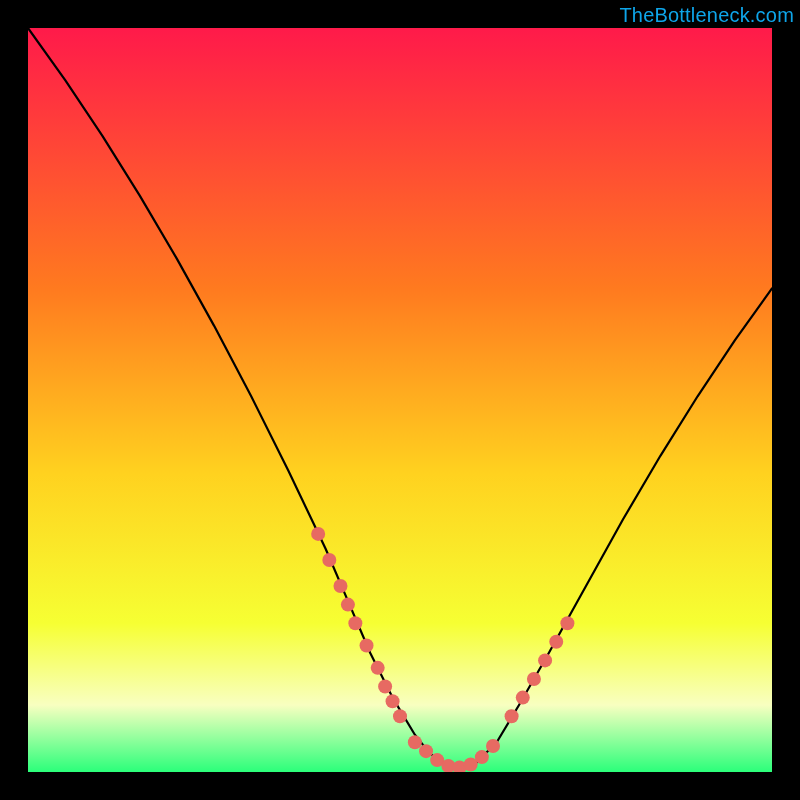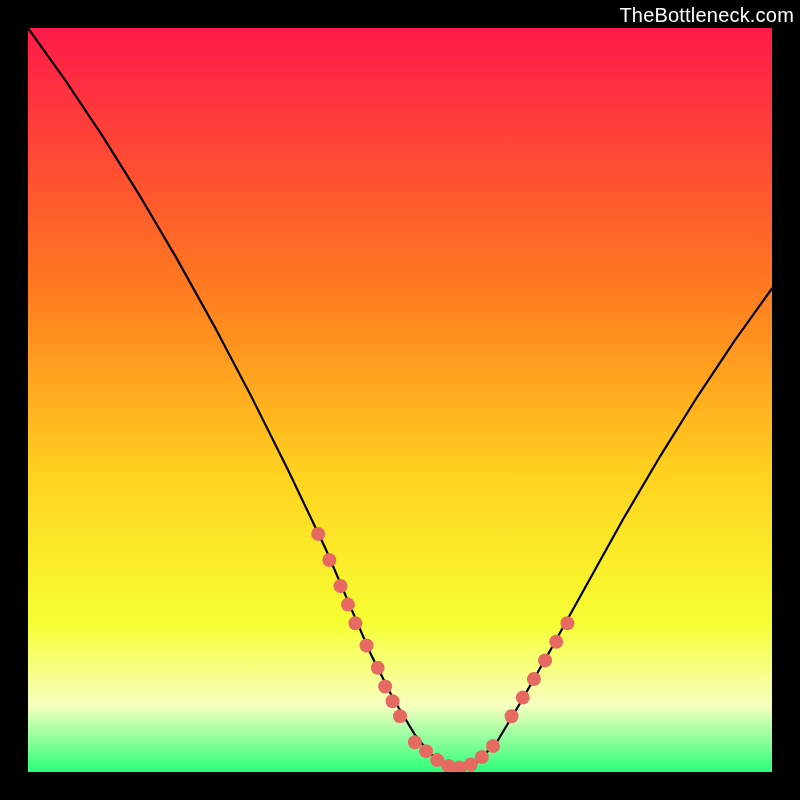--- a/index.html
+++ b/index.html
@@ -9,21 +9,21 @@
     width: 800px;
     height: 800px;
     background: #000;
   }
   .watermark {
     position: absolute;
     top: 4px;
     right: 6px;
     font-family: Arial, Helvetica, sans-serif;
     font-size: 20px;
-    color: #ffffff;
+    color: #0ea5e9;
     letter-spacing: 0.2px;
     user-select: none;
   }
   .plot {
     position: absolute;
     left: 28px;
     top: 28px;
     width: 744px;
     height: 744px;
   }

